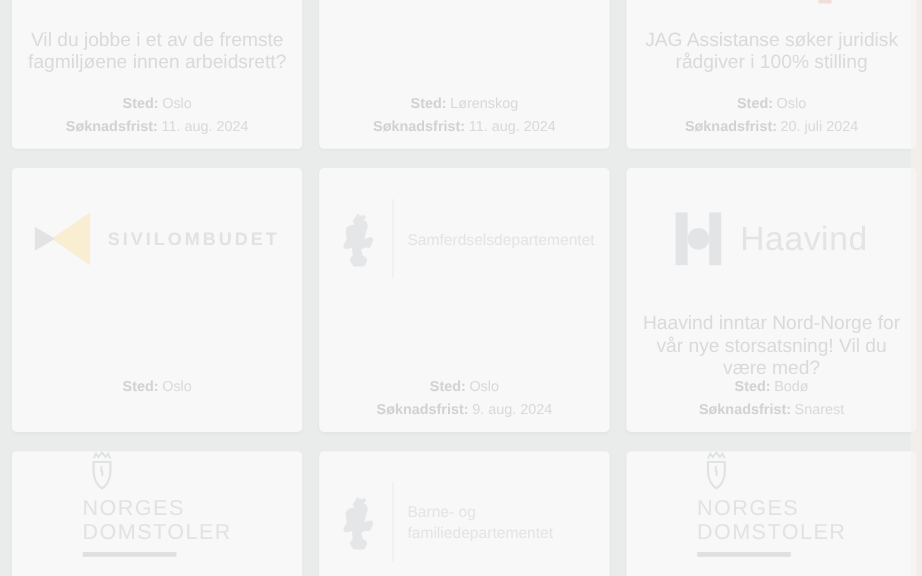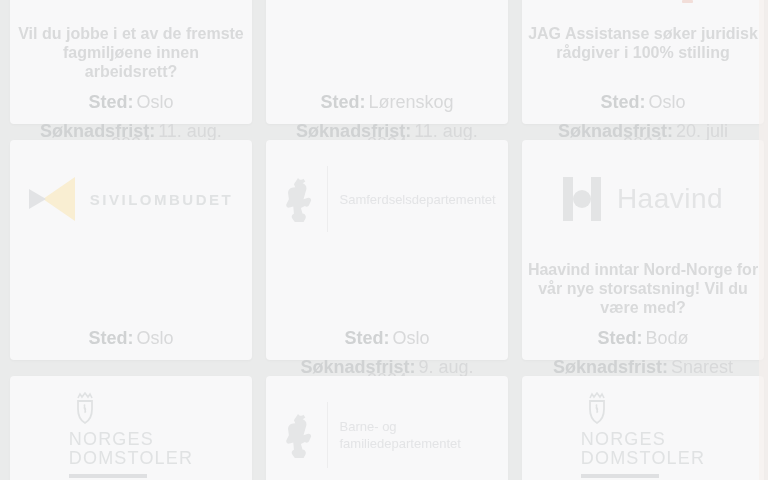--- a/index.html
+++ b/index.html
@@ -10,27 +10,27 @@
   }
   .grid{
     position:absolute;left:10px;top:-96px;
     display:grid;grid-template-columns:repeat(3,242px);grid-auto-rows:220px;
     gap:16px 14px;
   }
   .card{
     position:relative;background:var(--card-bg,#f8f8f9);border-radius:4px;
     text-align:center;box-shadow:0 1px 3px rgba(0,0,0,.03);
   }
-  .logo-area{height:118px;display:flex;align-items:center;justify-content:center}
+  .logo-area{height:118px;display:flex;justify-content:center}
   .title{
-    margin:2px 0 0;padding:0 5px;font-size:16px;font-weight:700;
+    margin:2px 0 0;padding:0 5px;font-size:16px;font-weight:400;
     line-height:19px;color:#d9dadb;
   }
   .meta{position:absolute;top:176px;left:0;right:0}
-  .meta-row{margin:16px;font-size:18px;line-height:13px}
+  .meta-row{margin:0;font-size:12px;line-height:13px}
   .meta-row + .meta-row{margin-top:6px}
   .lbl{font-weight:700;color:#d0d2d3}
   .val{color:#d8d9da;margin-left:3px}
 
   
   .siv-logo{display:flex;align-items:center}
   .siv-mark{position:relative;width:48px;height:46px;margin-right:13px}
   .siv-tri-l{position:absolute;left:14px;top:1px;width:0;height:0;
     border-top:22px solid transparent;border-bottom:22px solid transparent;
     border-right:32px solid var(--siv-yellow,#f9eed2);}

